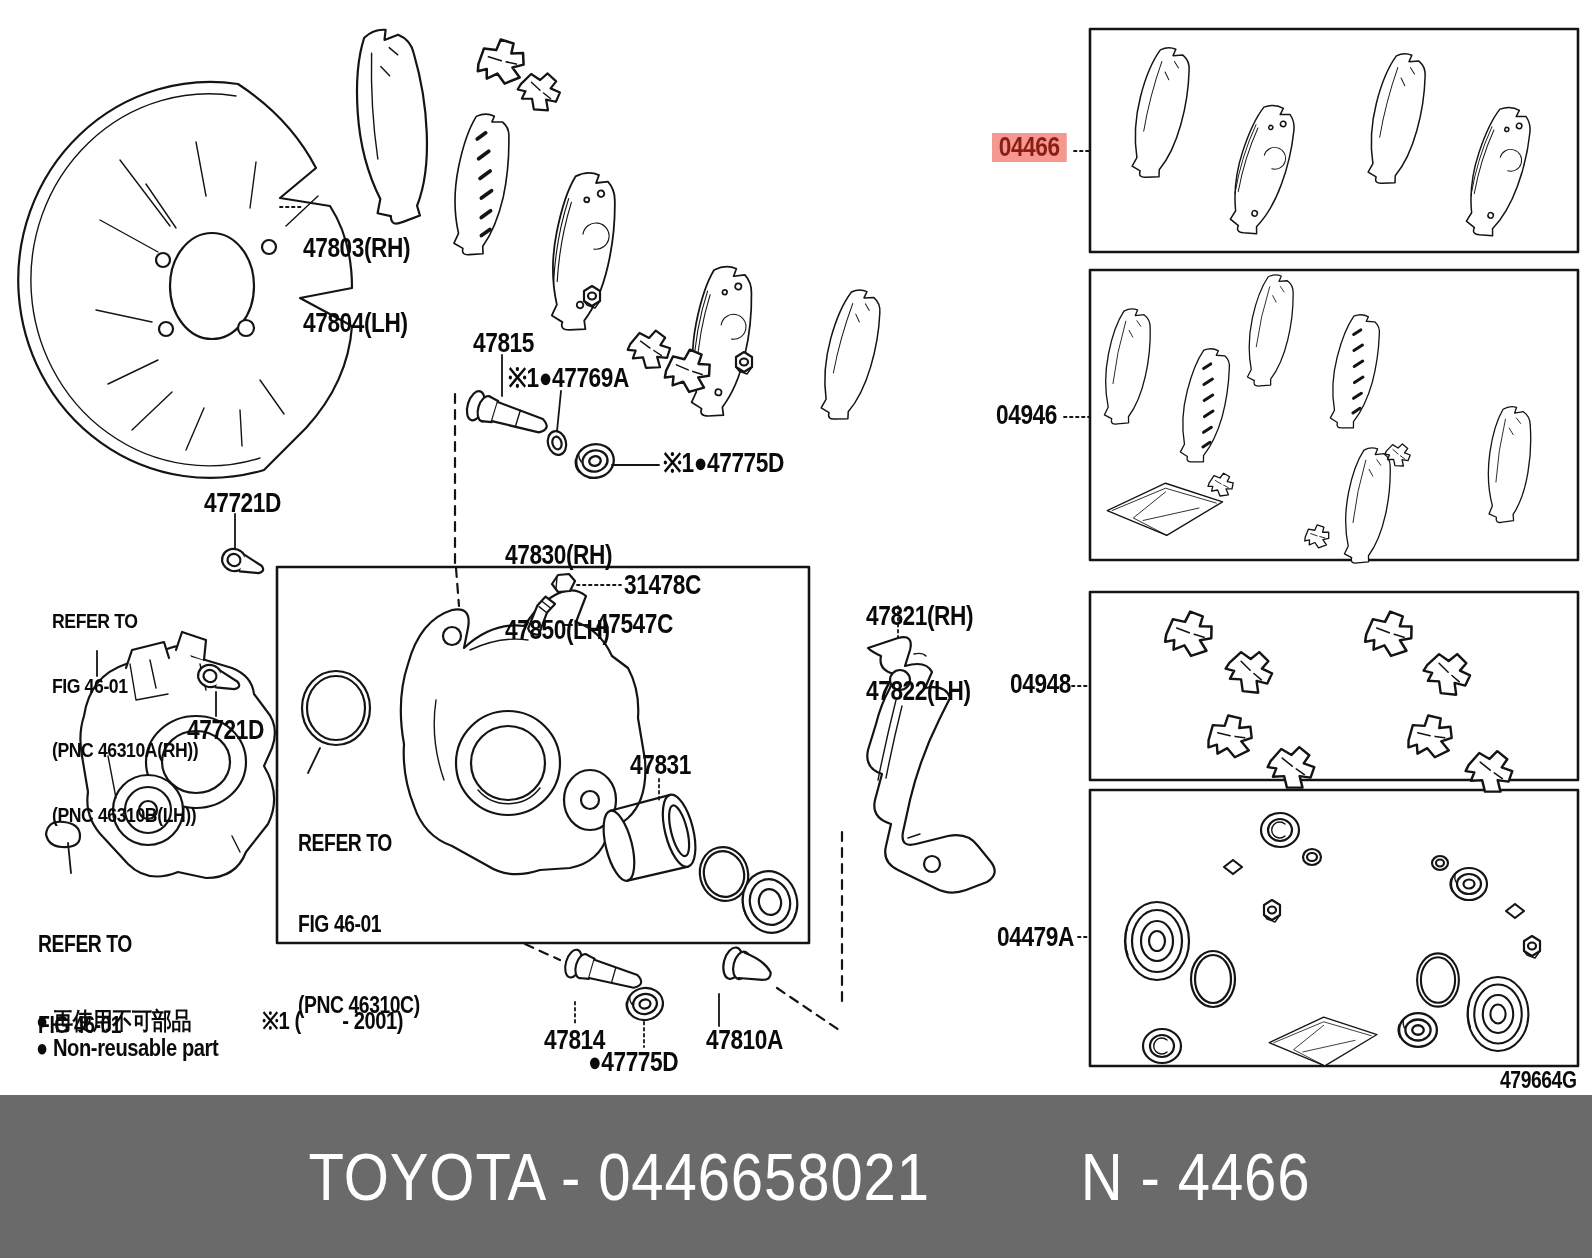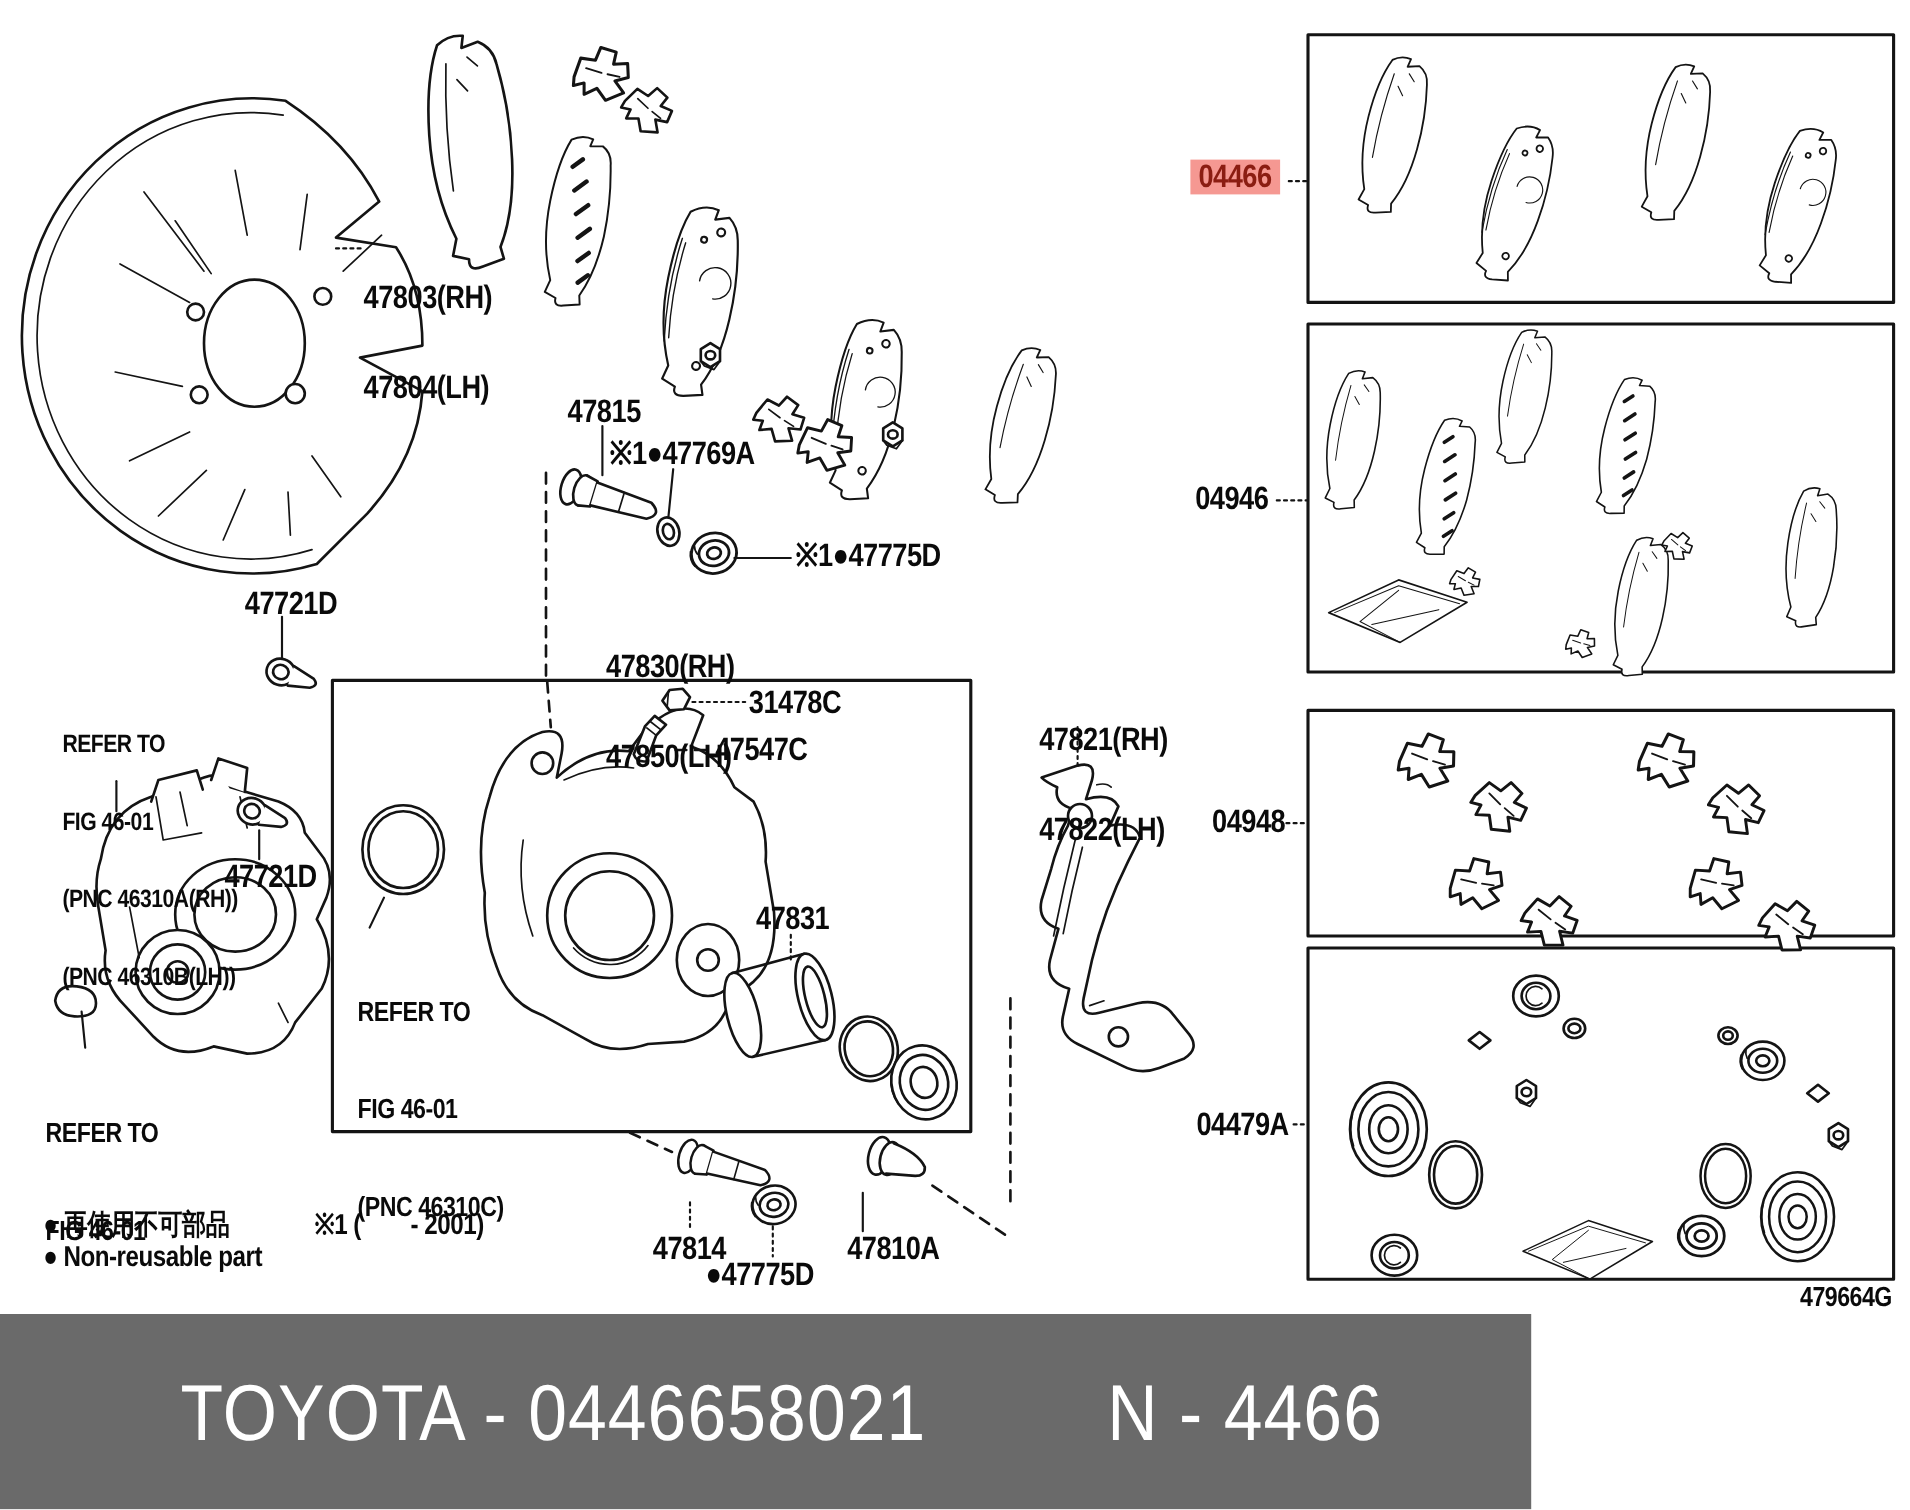--- a/index.html
+++ b/index.html
@@ -7,21 +7,21 @@
          font-family:"Liberation Sans",sans-serif;color:#0a0a0a;overflow:hidden}
   #art{position:absolute;left:0;top:0}
   .lbl{position:absolute;font-weight:700;font-size:27px;line-height:25px;
        letter-spacing:-0.5px;white-space:pre;transform:scaleX(.84);
        transform-origin:0 0;color:#0a0a0a}
   .ref{font-size:21px;line-height:21.5px}
   .ref2{font-size:23px;line-height:27px}
   .leg{font-size:24px;line-height:26px}
   .code{font-size:23px}
   .hl{background:#F59892;color:#8B1D12;padding:2px 8px}
-  .banner{position:absolute;left:0;top:1095px;width:1276px;height:163px;
+  .banner{position:absolute;left:0;top:1095px;width:1592px;height:163px;
           background:#6A6A6A;display:flex;align-items:center;justify-content:center;gap:92px}
   .banner span{color:#FFFFFF;font-size:66px;font-weight:400;letter-spacing:1px;
                transform:scaleX(.88);white-space:pre}
 </style>
 </head>
 <body>
 
 <div id="stage">
 
   <svg id="art" width="1592" height="1258" viewBox="0 0 1592 1258">

